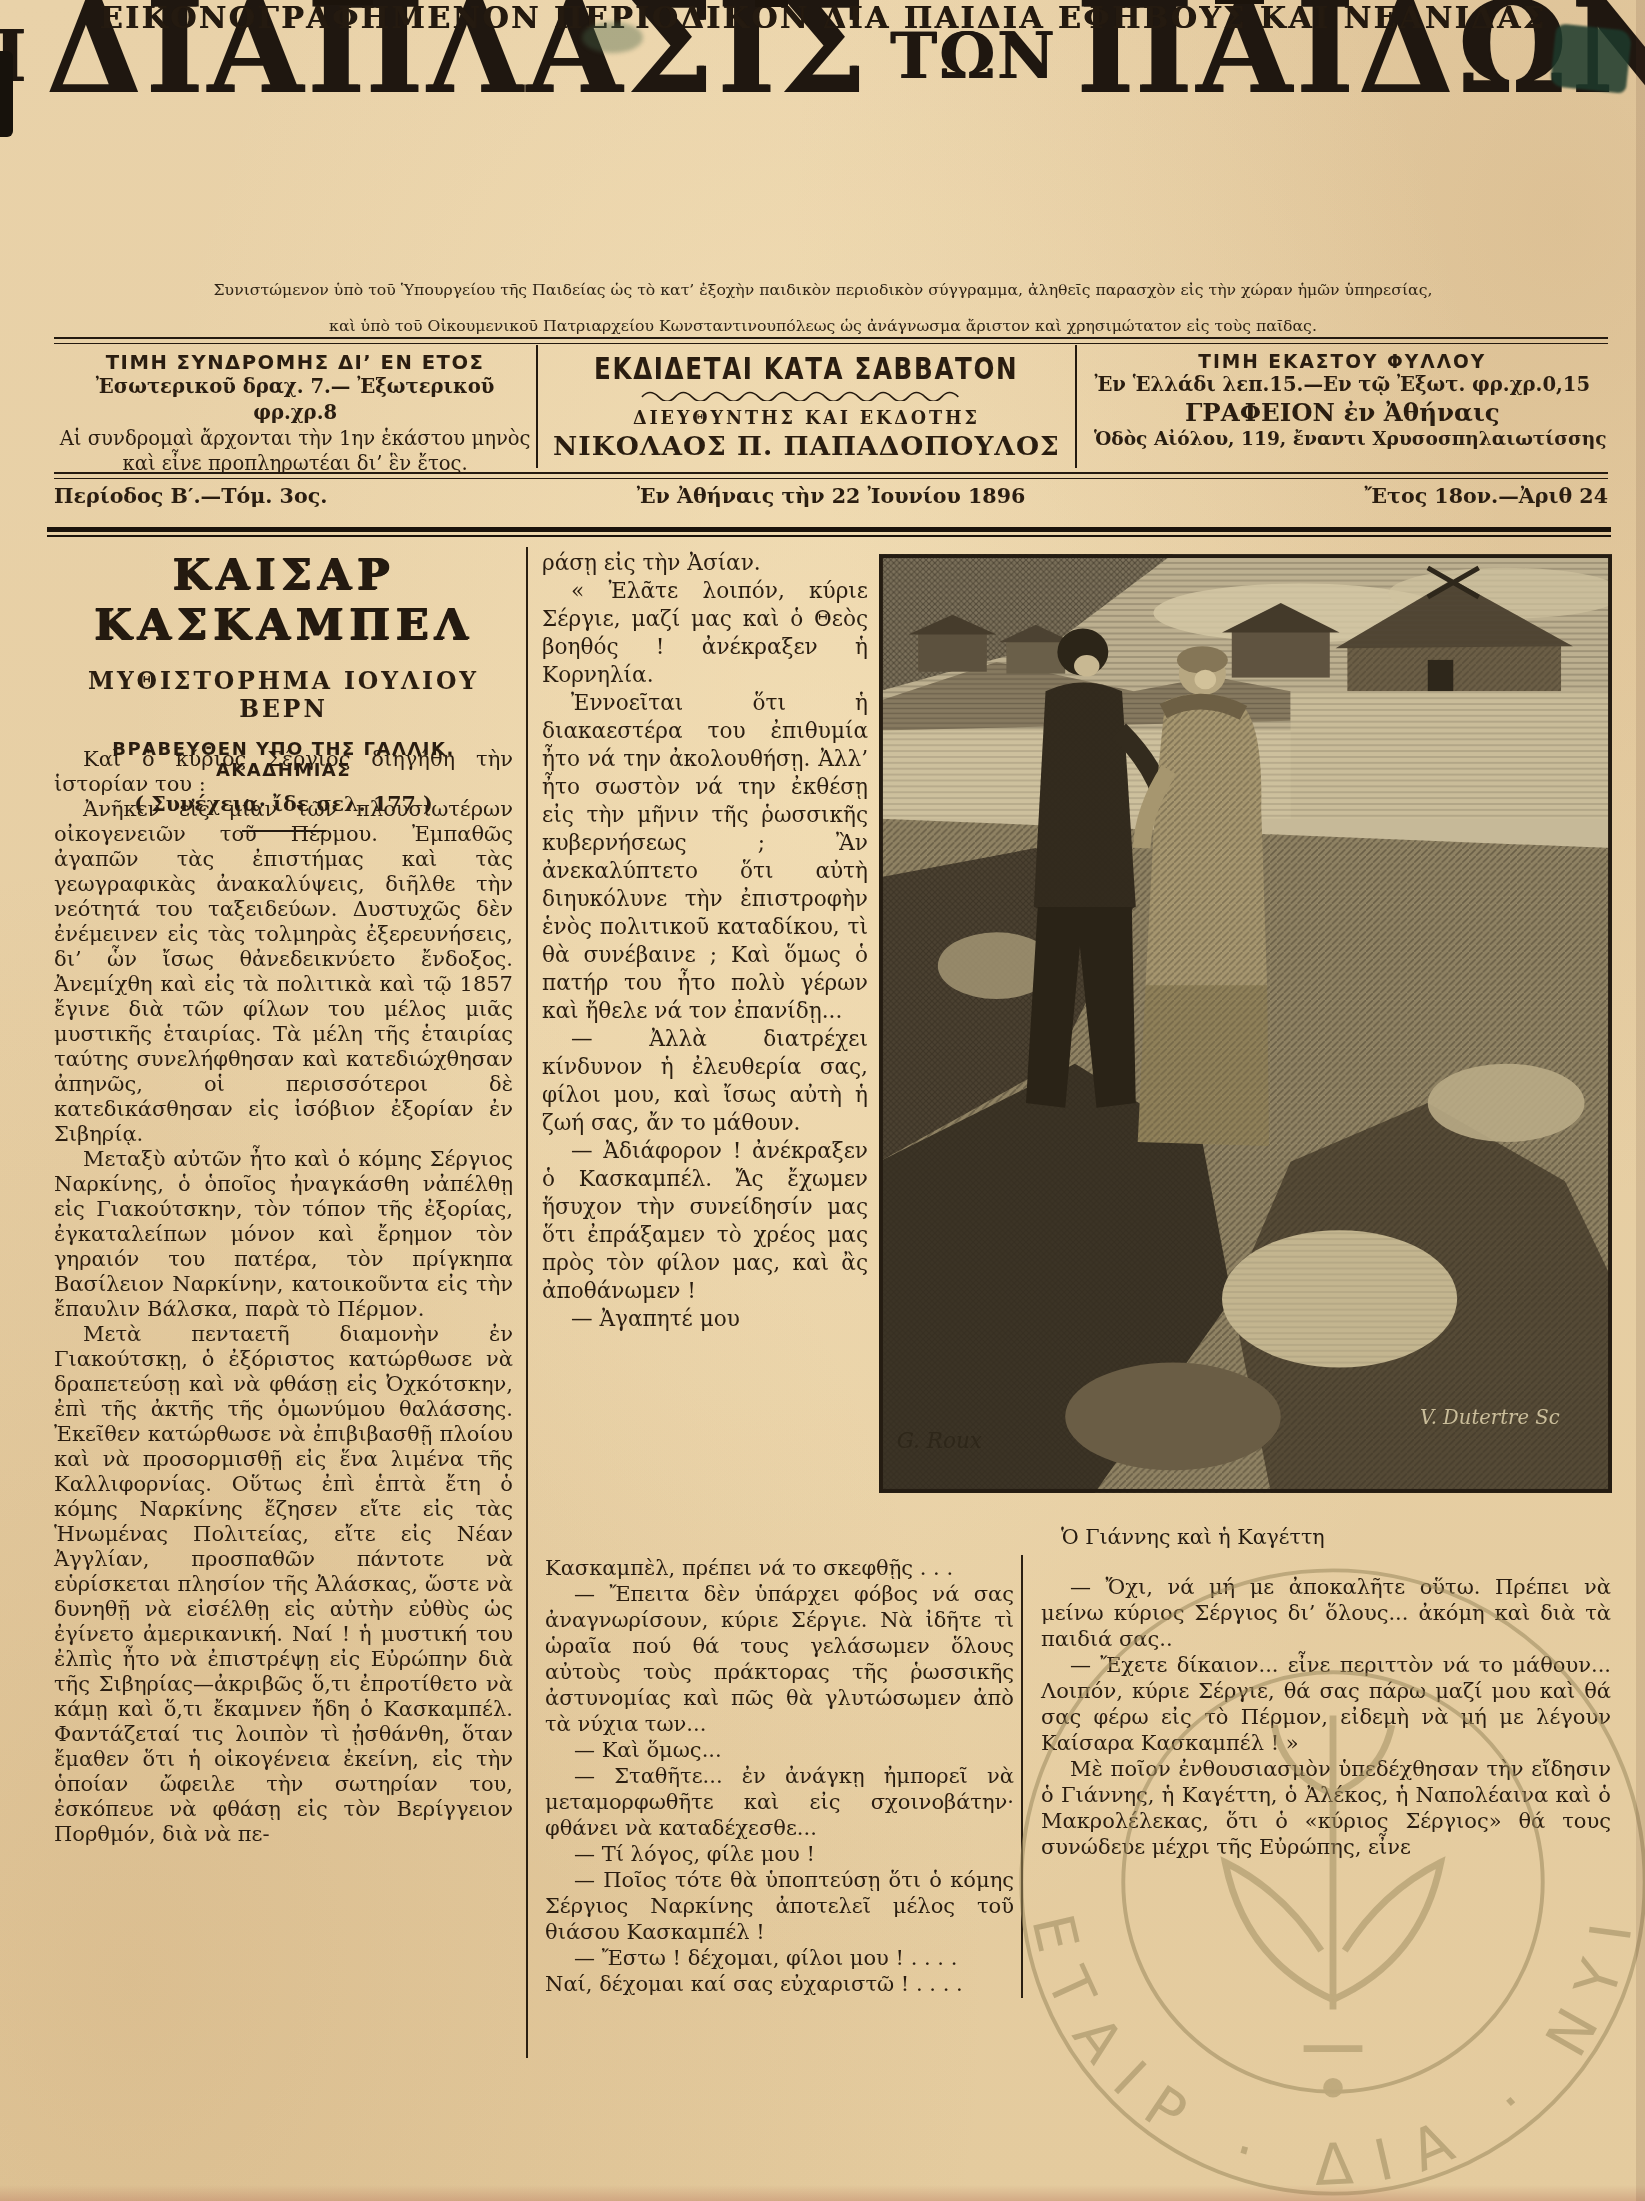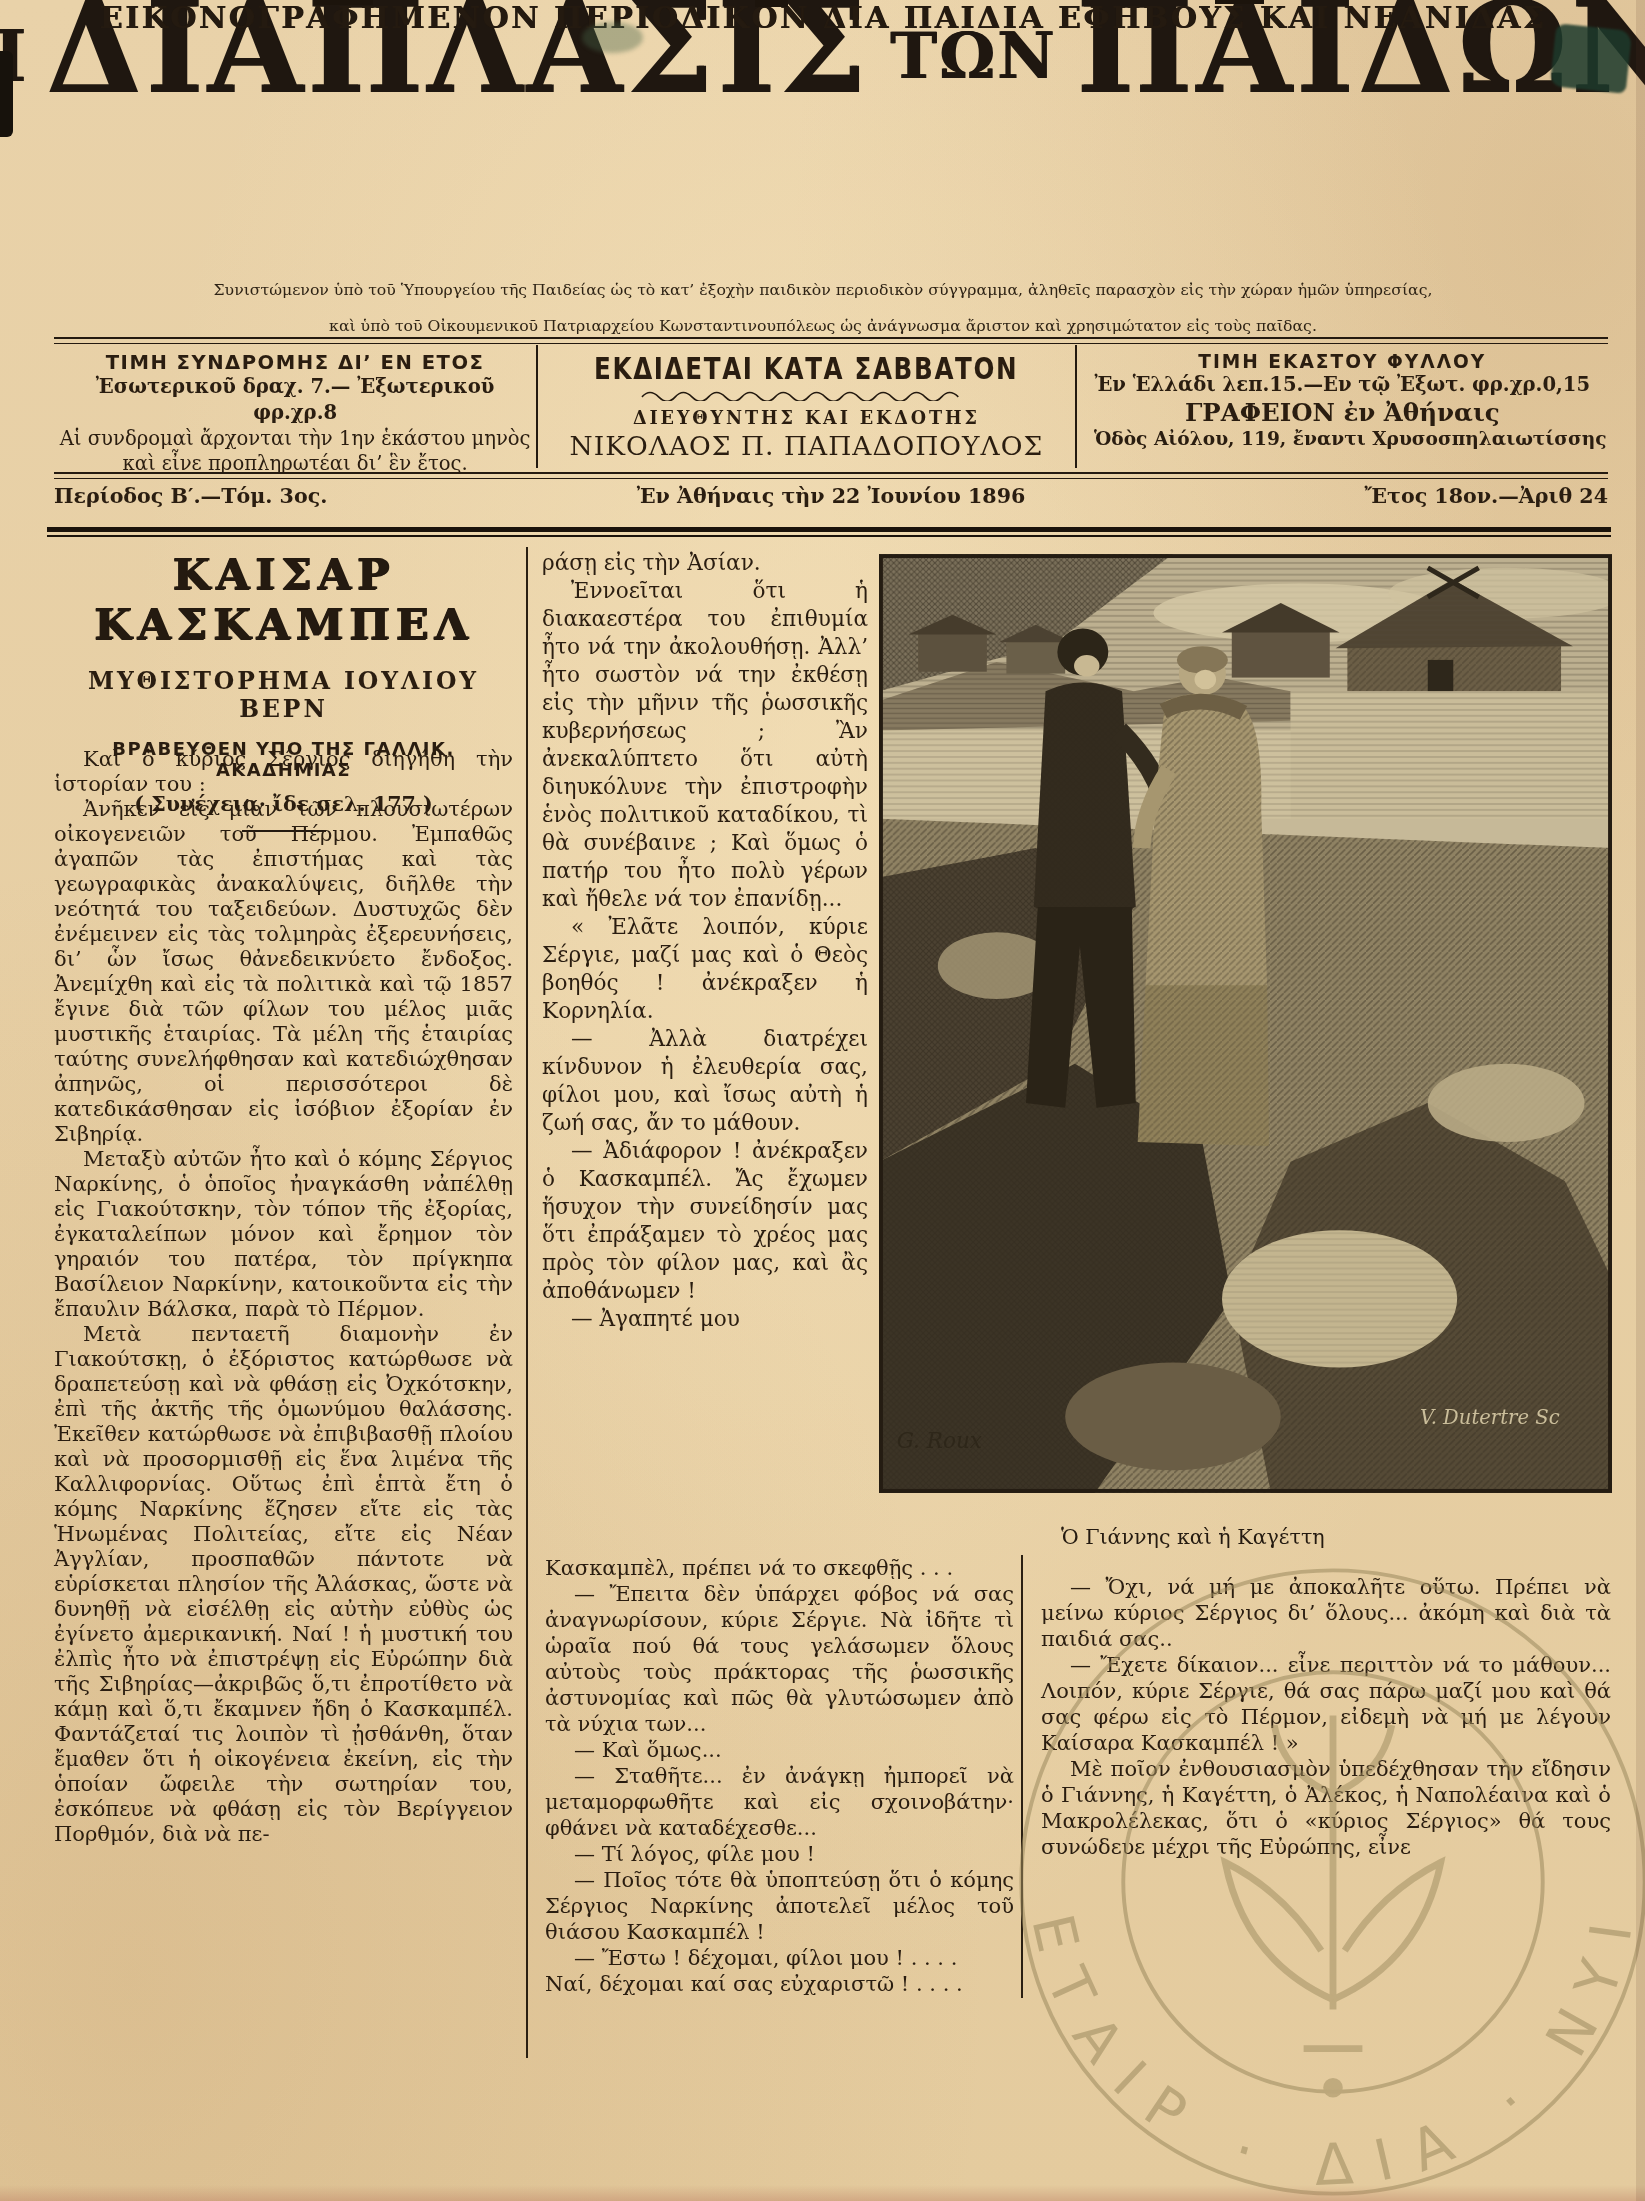--- a/index.html
+++ b/index.html
@@ -82,21 +82,21 @@
       <div class="bl" style="font-weight:bold;">Ἐσωτερικοῦ δραχ. 7.— Ἐξωτερικοῦ φρ.χρ.8</div>
       <div class="bl">Αἱ συνδρομαὶ ἄρχονται τὴν 1ην ἑκάστου μηνὸς</div>
       <div class="bl">καὶ εἶνε προπληρωτέαι δι’ ἓν ἔτος.</div>
     </div>
     <div class="boxcell bc-c">
       <div class="bt-sans" style="font-size:30px;letter-spacing:2px;transform:scaleX(.82);">ΕΚΔΙΔΕΤΑΙ ΚΑΤΑ ΣΑΒΒΑΤΟΝ</div>
       <svg width="333" height="11.8" style="margin-top:2px;" viewBox="0 0 340 12">
         <path d="M2 8 q 8 -9 17 0 t 17 0 t 17 0 t 17 0 t 17 0 t 17 0 t 17 0 t 17 0 t 17 0 t 17 0 t 17 0 t 17 0 t 17 0 t 17 0 t 17 0 t 17 0 t 17 0 t 17 0 t 17 0" stroke="#241a10" stroke-width="1.6" fill="none"></path>
       </svg>
       <div style="font-size:17.6px;letter-spacing:2.9px;font-weight:bold;margin-top:2px;">ΔΙΕΥΘΥΝΤΗΣ ΚΑΙ ΕΚΔΟΤΗΣ</div>
-      <div style="font-size:26.5px;font-weight:normal;letter-spacing:1px;margin-top:2px;">ΝΙΚΟΛΑΟΣ Π. ΠΑΠΑΔΟΠΟΥΛΟΣ</div>
+      <div style="font-size:26.5px;font-weight:bold;letter-spacing:1px;margin-top:2px;">ΝΙΚΟΛΑΟΣ Π. ΠΑΠΑΔΟΠΟΥΛΟΣ</div>
     </div>
     <div class="boxcell bc-r">
       <div class="bt-sans" style="font-size:18.6px;letter-spacing:2px;">ΤΙΜΗ ΕΚΑΣΤΟΥ ΦΥΛΛΟΥ</div>
       <div class="bl" style="font-weight:bold;">Ἐν Ἑλλάδι λεπ.15.—Εν τῷ Ἐξωτ. φρ.χρ.0,15</div>
       <div style="font-size:24.5px;font-weight:bold;">ΓΡΑΦΕΙΟΝ ἐν Ἀθήναις</div>
       <div class="bl" style="font-weight:bold;font-size:18.6px;padding-left:16px;">Ὁδὸς Αἰόλου, 119, ἔναντι Χρυσοσπηλαιωτίσσης</div>
     </div>
   </div>
 
   <div class="abs rule2" style="left:54px;width:1554px;top:472px;"></div>
@@ -122,22 +122,22 @@
 
   <div class="col col1">
     <p>Καὶ ὁ κύριος Σέργιος διηγήθη τὴν ἱστορίαν του :</p>
     <p>Ἀνῆκεν εἰς μίαν τῶν πλουσιωτέρων οἰκογενειῶν τοῦ Πέρμου. Ἐμπαθῶς ἀγαπῶν τὰς ἐπιστήμας καὶ τὰς γεωγραφικὰς ἀνακαλύψεις, διῆλθε τὴν νεότητά του ταξειδεύων. Δυστυχῶς δὲν ἐνέμεινεν εἰς τὰς τολμηρὰς ἐξερευνήσεις, δι’ ὧν ἴσως θἀνεδεικνύετο ἔνδοξος. Ἀνεμίχθη καὶ εἰς τὰ πολιτικὰ καὶ τῷ 1857 ἔγινε διὰ τῶν φίλων του μέλος μιᾶς μυστικῆς ἑταιρίας. Τὰ μέλη τῆς ἑταιρίας ταύτης συνελήφθησαν καὶ κατεδιώχθησαν ἀπηνῶς, οἱ περισσότεροι δὲ κατεδικάσθησαν εἰς ἰσόβιον ἐξορίαν ἐν Σιβηρίᾳ.</p>
     <p>Μεταξὺ αὐτῶν ἦτο καὶ ὁ κόμης Σέργιος Ναρκίνης, ὁ ὁποῖος ἠναγκάσθη νἀπέλθῃ εἰς Γιακούτσκην, τὸν τόπον τῆς ἐξορίας, ἐγκαταλείπων μόνον καὶ ἔρημον τὸν γηραιόν του πατέρα, τὸν πρίγκηπα Βασίλειον Ναρκίνην, κατοικοῦντα εἰς τὴν ἔπαυλιν Βάλσκα, παρὰ τὸ Πέρμον.</p>
     <p>Μετὰ πενταετῆ διαμονὴν ἐν Γιακούτσκῃ, ὁ ἐξόριστος κατώρθωσε νὰ δραπετεύσῃ καὶ νὰ φθάσῃ εἰς Ὀχκότσκην, ἐπὶ τῆς ἀκτῆς τῆς ὁμωνύμου θαλάσσης. Ἐκεῖθεν κατώρθωσε νὰ ἐπιβιβασθῇ πλοίου καὶ νὰ προσορμισθῇ εἰς ἕνα λιμένα τῆς Καλλιφορνίας. Οὕτως ἐπὶ ἑπτὰ ἔτη ὁ κόμης Ναρκίνης ἔζησεν εἴτε εἰς τὰς Ἡνωμένας Πολιτείας, εἴτε εἰς Νέαν Ἀγγλίαν, προσπαθῶν πάντοτε νὰ εὑρίσκεται πλησίον τῆς Ἀλάσκας, ὥστε νὰ δυνηθῇ νὰ εἰσέλθῃ εἰς αὐτὴν εὐθὺς ὡς ἐγίνετο ἀμερικανική. Ναί ! ἡ μυστική του ἐλπὶς ἦτο νὰ ἐπιστρέψῃ εἰς Εὐρώπην διὰ τῆς Σιβηρίας—ἀκριβῶς ὅ,τι ἐπροτίθετο νὰ κάμῃ καὶ ὅ,τι ἔκαμνεν ἤδη ὁ Κασκαμπέλ. Φαντάζεταί τις λοιπὸν τὶ ᾐσθάνθη, ὅταν ἔμαθεν ὅτι ἡ οἰκογένεια ἐκείνη, εἰς τὴν ὁποίαν ὤφειλε τὴν σωτηρίαν του, ἐσκόπευε νὰ φθάσῃ εἰς τὸν Βερίγγειον Πορθμόν, διὰ νὰ πε-</p>
   </div>
 
   <div class="col col2a">
     <p class="noind">ράσῃ εἰς τὴν Ἀσίαν.</p>
+    <p>« Ἐλᾶτε λοιπόν, κύριε Σέργιε, μαζί μας καὶ ὁ Θεὸς βοηθός ! ἀνέκραξεν ἡ Κορνηλία.</p>
     <p>Ἐννοεῖται ὅτι ἡ διακαεστέρα του ἐπιθυμία ἦτο νά την ἀκολουθήσῃ. Ἀλλ’ ἦτο σωστὸν νά την ἐκθέσῃ εἰς τὴν μῆνιν τῆς ῥωσσικῆς κυβερνήσεως ; Ἂν ἀνεκαλύπτετο ὅτι αὐτὴ διηυκόλυνε τὴν ἐπιστροφὴν ἑνὸς πολιτικοῦ καταδίκου, τὶ θὰ συνέβαινε ; Καὶ ὅμως ὁ πατήρ του ἦτο πολὺ γέρων καὶ ἤθελε νά τον ἐπανίδῃ...</p>
-    <p>« Ἐλᾶτε λοιπόν, κύριε Σέργιε, μαζί μας καὶ ὁ Θεὸς βοηθός ! ἀνέκραξεν ἡ Κορνηλία.</p>
     <p>— Ἀλλὰ διατρέχει κίνδυνον ἡ ἐλευθερία σας, φίλοι μου, καὶ ἴσως αὐτὴ ἡ ζωή σας, ἄν το μάθουν.</p>
     <p>— Ἀδιάφορον ! ἀνέκραξεν ὁ Κασκαμπέλ. Ἄς ἔχωμεν ἥσυχον τὴν συνείδησίν μας ὅτι ἐπράξαμεν τὸ χρέος μας πρὸς τὸν φίλον μας, καὶ ἂς ἀποθάνωμεν !</p>
     <p>— Ἀγαπητέ μου</p>
   </div>
 
   <svg class="abs" style="left:879px;top:554px;" width="733" height="939" viewBox="0 0 748 958">
     <defs>
       <pattern id="hatchH" width="6" height="6" patternUnits="userSpaceOnUse">
         <path d="M0 3 H6" stroke="#6e6350" stroke-width="1"></path>
       </pattern>

